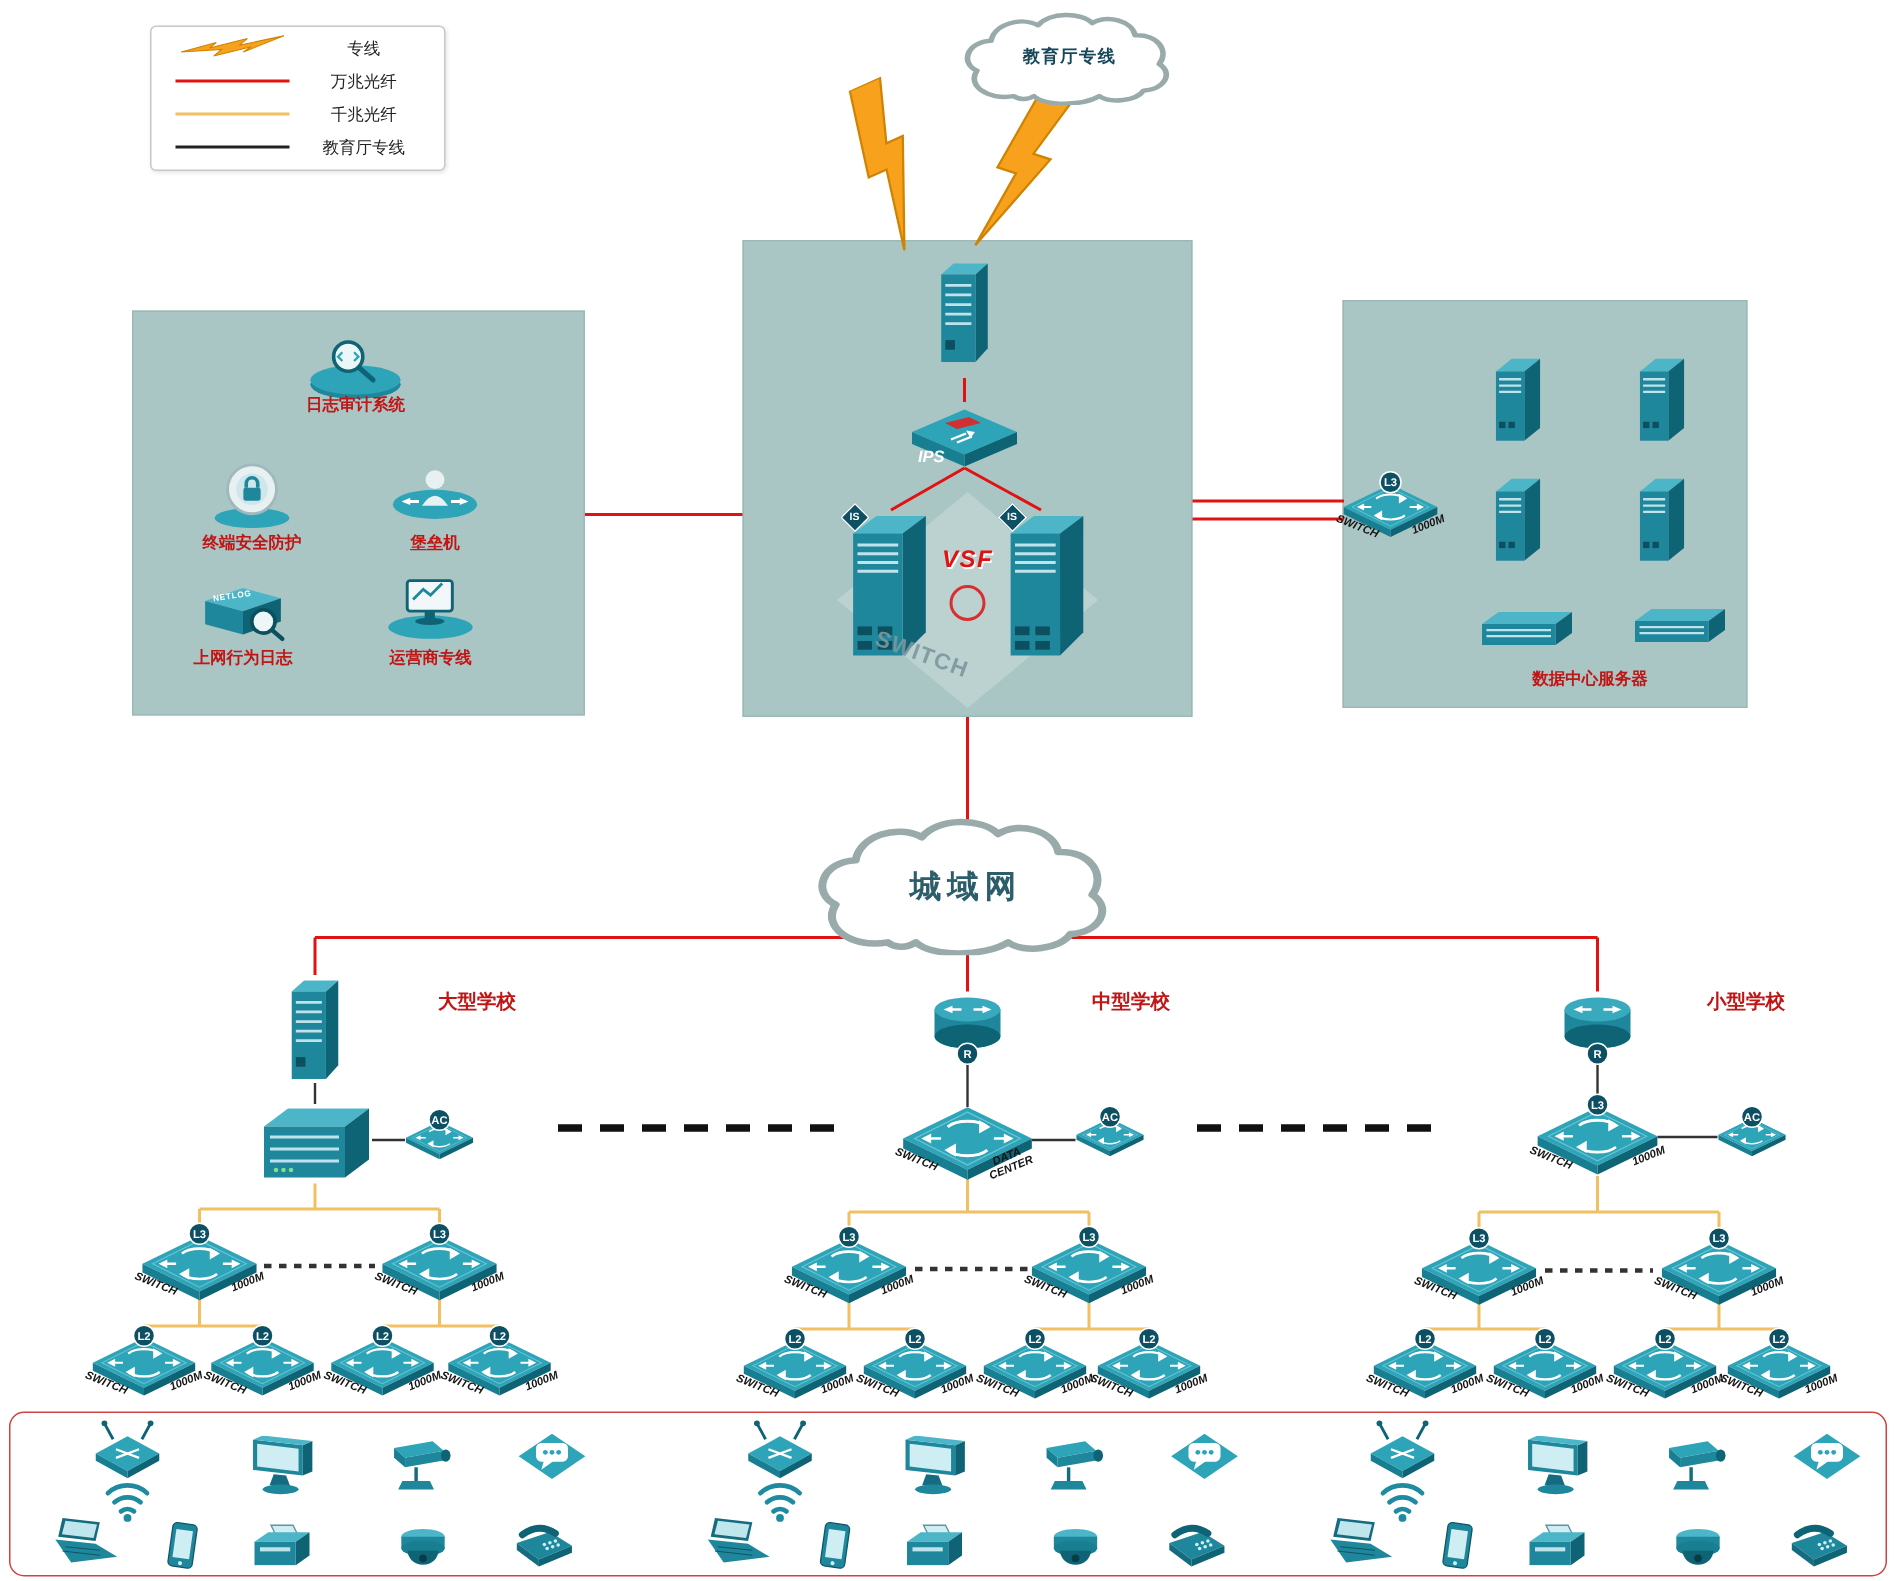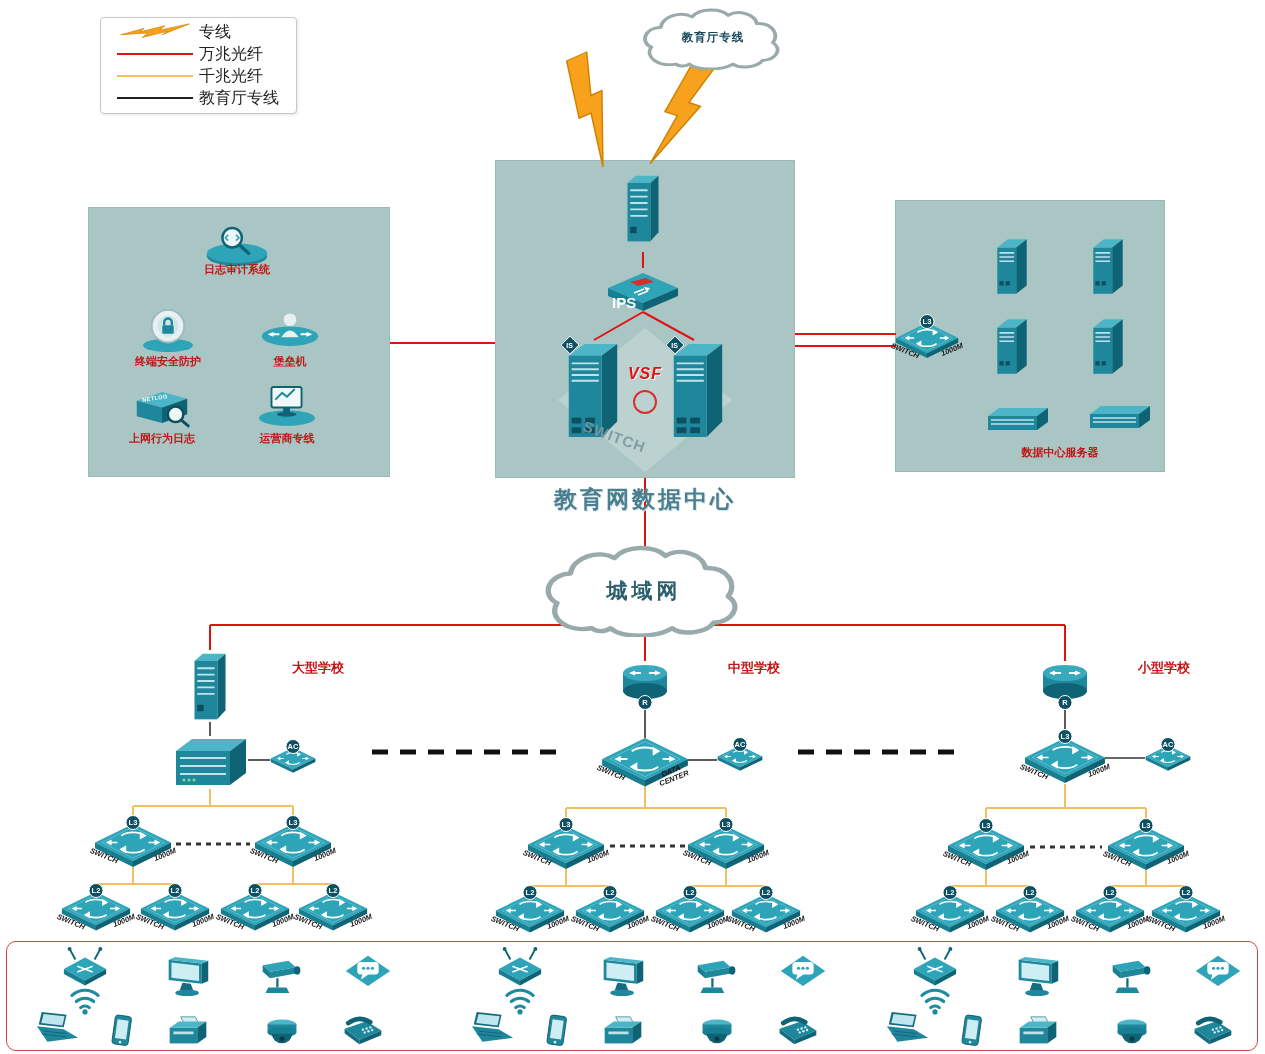--- a/index.html
+++ b/index.html
@@ -32,31 +32,31 @@
   .edge.er.wrap{white-space:normal;width:46px;text-align:center;line-height:1.05;top:45%}
 
   .cloud svg{position:absolute;inset:0;width:100%;height:100%}
   .cloud-label{position:absolute;width:100%;text-align:center;font-weight:bold;color:#17485a;font-size:11.5px;letter-spacing:1px}
   .man-label{position:absolute;width:100%;text-align:center;font-family:"Liberation Serif",serif;font-size:21px;font-weight:bold;color:#2b5d6b;letter-spacing:4px}
 
   .dc-title{position:absolute;font-family:"Liberation Serif",serif;font-size:23px;font-weight:bold;color:#4a7f90;
     letter-spacing:3px;text-align:center;z-index:3;text-shadow:1px 1px 0 #d8e4e7}
   .vsf{position:absolute;z-index:4;color:#e01212;font-weight:bold;font-style:italic;font-size:16px;letter-spacing:1px;text-align:center;text-shadow:1px 1px 0 #fff}
   .wm-switch{position:absolute;z-index:3;color:#7c979e;font-weight:bold;font-size:15px;letter-spacing:1px;transform:rotate(20deg);opacity:.9}
-  .ips-label{position:absolute;left:8px;bottom:4px;color:#fff;font-weight:bold;font-size:15px;z-index:4}
+  .ips-label{position:absolute;left:8px;bottom:4px;color:#fff;font-weight:bold;font-style:italic;font-size:11px;z-index:4}
   .netlog-label{position:absolute;left:13px;top:8px;color:#fff;font-weight:bold;font-size:5.5px;transform:rotate(-8deg);z-index:4;letter-spacing:.5px}
   .dbadge{position:absolute;left:2px;top:-2px;width:14px;height:14px;background:#0d4f63;border:1px solid #fff;transform:rotate(45deg);z-index:5}
   .dbadge>span{display:block;transform:rotate(-45deg);color:#fff;font-weight:bold;font-size:7px;line-height:13px;text-align:center}
 
   .legend{position:absolute;left:100px;top:17px;width:197px;height:97px;background:#fff;border:1px solid #c8c8c8;
     border-radius:4px;box-shadow:1px 1px 3px rgba(0,0,0,.10);z-index:3;padding:3px 0}
   .leg-row{display:flex;align-items:center;height:22px;padding:0 10px}
   .leg-sym{width:88px;display:flex;justify-content:center;align-items:center}
   .leg-line{width:76px;height:2px;background:#888}
-  .leg-label{flex:1;font-size:16px;color:#222}
+  .leg-label{flex:1;text-align:center;font-size:11px;color:#222}
 </style>
 </head>
 <body>
 
 <div id="canvas">
 
   <svg width="0" height="0" style="position:absolute" aria-hidden="true">
     <defs>
       <symbol id="sym-switch" viewBox="0 0 80 46">
         <polygon points="40,1 79,20 40,39 1,20" fill="#2da4b8"></polygon>
@@ -373,21 +373,20 @@
   <div class="dev" style="left:666px;top:340px;width:62px;height:101px">
     <svg viewBox="0 0 64 104" width="100%" height="100%">
         <use href="#sym-bigserver"></use>
       </svg>
     <span class="dbadge">
         <span>IS</span>
       </span>
   </div>
   <div class="vsf" style="left:620px;top:365px;width:50px">VSF</div>
   <div class="wm-switch" style="left:582px;top:428px">SWITCH</div>
-  <div class="dc-title" style="left:528px;top:484px;width:234px">教育网数据中心</div>
 
   <div class="dev" style="left:202px;top:224px;width:70px;height:45px">
     <svg viewBox="0 0 72 46" width="100%" height="100%">
         <use href="#sym-audit"></use>
       </svg>
   </div>
   <div class="lbl" style="left:192px;top:262px;width:90px">日志审计系统</div>
 
   <div class="dev" style="left:139px;top:307px;width:58px;height:46px">
     <svg viewBox="0 0 60 48" width="100%" height="100%">

